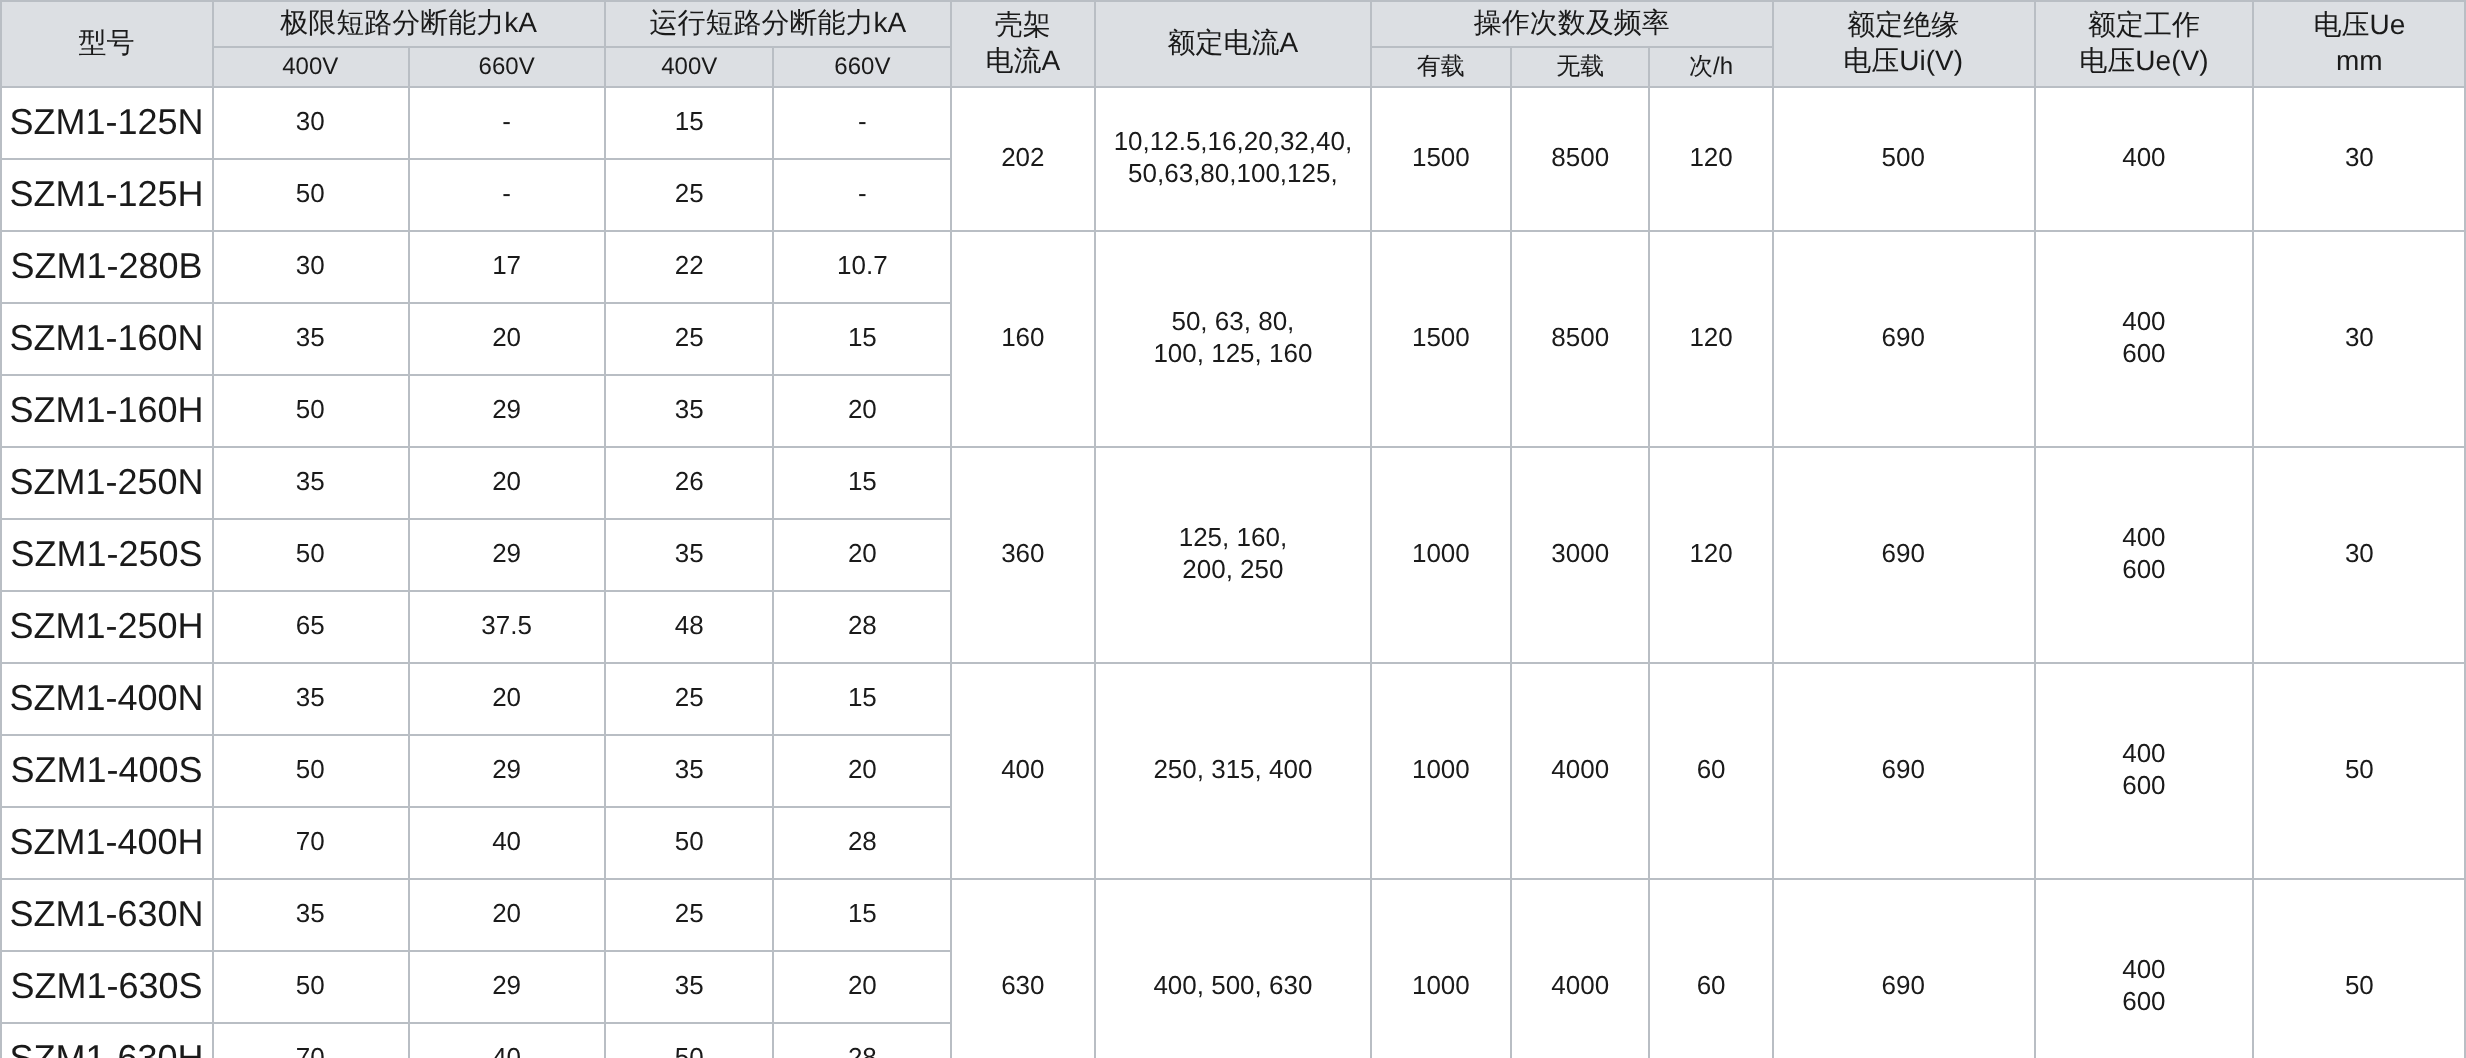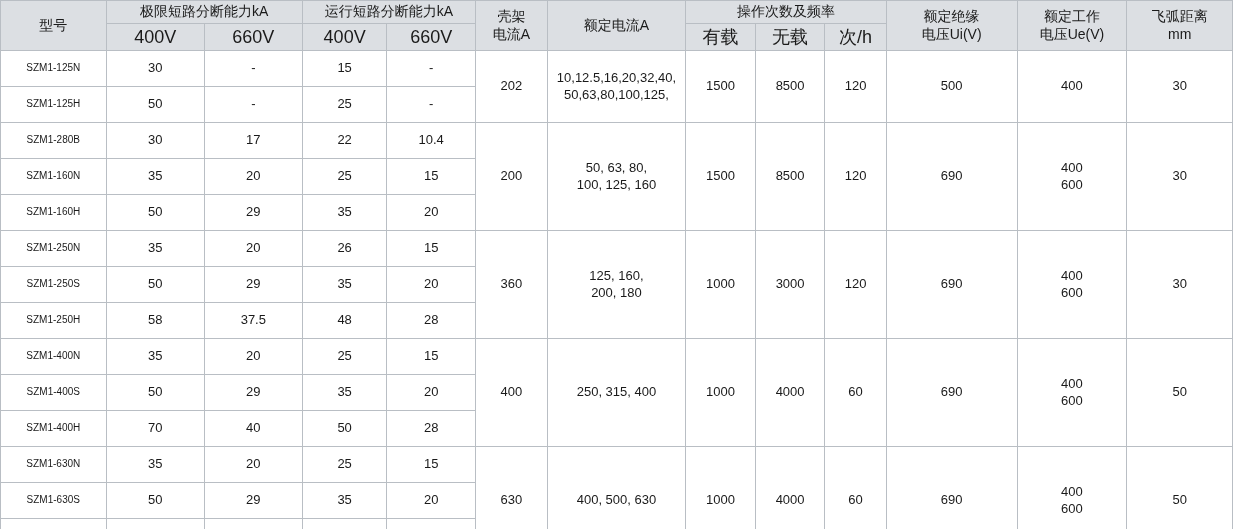--- a/index.html
+++ b/index.html
@@ -27,31 +27,31 @@
     padding: 2px 3px;
     line-height: 1.25;
     font-weight: normal;
   }
   thead th {
     background: #dcdfe3;
     color: #1a1a1a;
     font-size: 14px;
   }
   thead th.sub {
-    font-size: 18px;
+    font-size: 12px;
   }
   tbody td {
     background: #ffffff;
     font-size: 13px;
     height: 31px;
   }
   td.model {
     text-align: left;
     padding-left: 8px;
-    font-size: 10px;
+    font-size: 18px;
     margin-top: 12px;
   }
   .multi {
     white-space: pre-line;
   }
   col.c-model    { width: 100px; }
   col.c-ult400   { width: 93px; }
   col.c-ult660   { width: 93px; }
   col.c-run400   { width: 80px; }
   col.c-run660   { width: 84px; }
@@ -89,21 +89,21 @@
       <th colspan="2">极限短路分断能力kA</th>
       <th colspan="2">运行短路分断能力kA</th>
       <th rowspan="2" class="multi">壳架
 电流A</th>
       <th rowspan="2">额定电流A</th>
       <th colspan="3">操作次数及频率</th>
       <th rowspan="2" class="multi">额定绝缘
 电压Ui(V)</th>
       <th rowspan="2" class="multi">额定工作
 电压Ue(V)</th>
-      <th rowspan="2" class="multi">飞弧距离
+      <th rowspan="2" class="multi">电压Ue
 mm</th>
     </tr>
     <tr>
       <th class="sub">400V</th>
       <th class="sub">660V</th>
       <th class="sub">400V</th>
       <th class="sub">660V</th>
       <th class="sub">有载</th>
       <th class="sub">无载</th>
       <th class="sub">次/h</th>
@@ -131,22 +131,22 @@
         <td>50</td>
         <td>-</td>
         <td>25</td>
         <td>-</td>
       </tr>
       <tr>
         <td class="model">SZM1-280B</td>
         <td>30</td>
         <td>17</td>
         <td>22</td>
-        <td>10.4</td>
-        <td rowspan="3">200</td>
+        <td>10.7</td>
+        <td rowspan="3">160</td>
         <td class="multi" rowspan="3">50, 63, 80,
 100, 125, 160</td>
         <td rowspan="3">1500</td>
         <td rowspan="3">8500</td>
         <td rowspan="3">120</td>
         <td rowspan="3">690</td>
         <td class="multi" rowspan="3">400
 600</td>
         <td rowspan="3">30</td>
       </tr>
@@ -165,39 +165,39 @@
         <td>20</td>
       </tr>
       <tr>
         <td class="model">SZM1-250N</td>
         <td>35</td>
         <td>20</td>
         <td>26</td>
         <td>15</td>
         <td rowspan="3">360</td>
         <td class="multi" rowspan="3">125, 160,
-200, 180</td>
+200, 250</td>
         <td rowspan="3">1000</td>
         <td rowspan="3">3000</td>
         <td rowspan="3">120</td>
         <td rowspan="3">690</td>
         <td class="multi" rowspan="3">400
 600</td>
         <td rowspan="3">30</td>
       </tr>
       <tr>
         <td class="model">SZM1-250S</td>
         <td>50</td>
         <td>29</td>
         <td>35</td>
         <td>20</td>
       </tr>
       <tr>
         <td class="model">SZM1-250H</td>
-        <td>58</td>
+        <td>65</td>
         <td>37.5</td>
         <td>48</td>
         <td>28</td>
       </tr>
       <tr>
         <td class="model">SZM1-400N</td>
         <td>35</td>
         <td>20</td>
         <td>25</td>
         <td>15</td>

